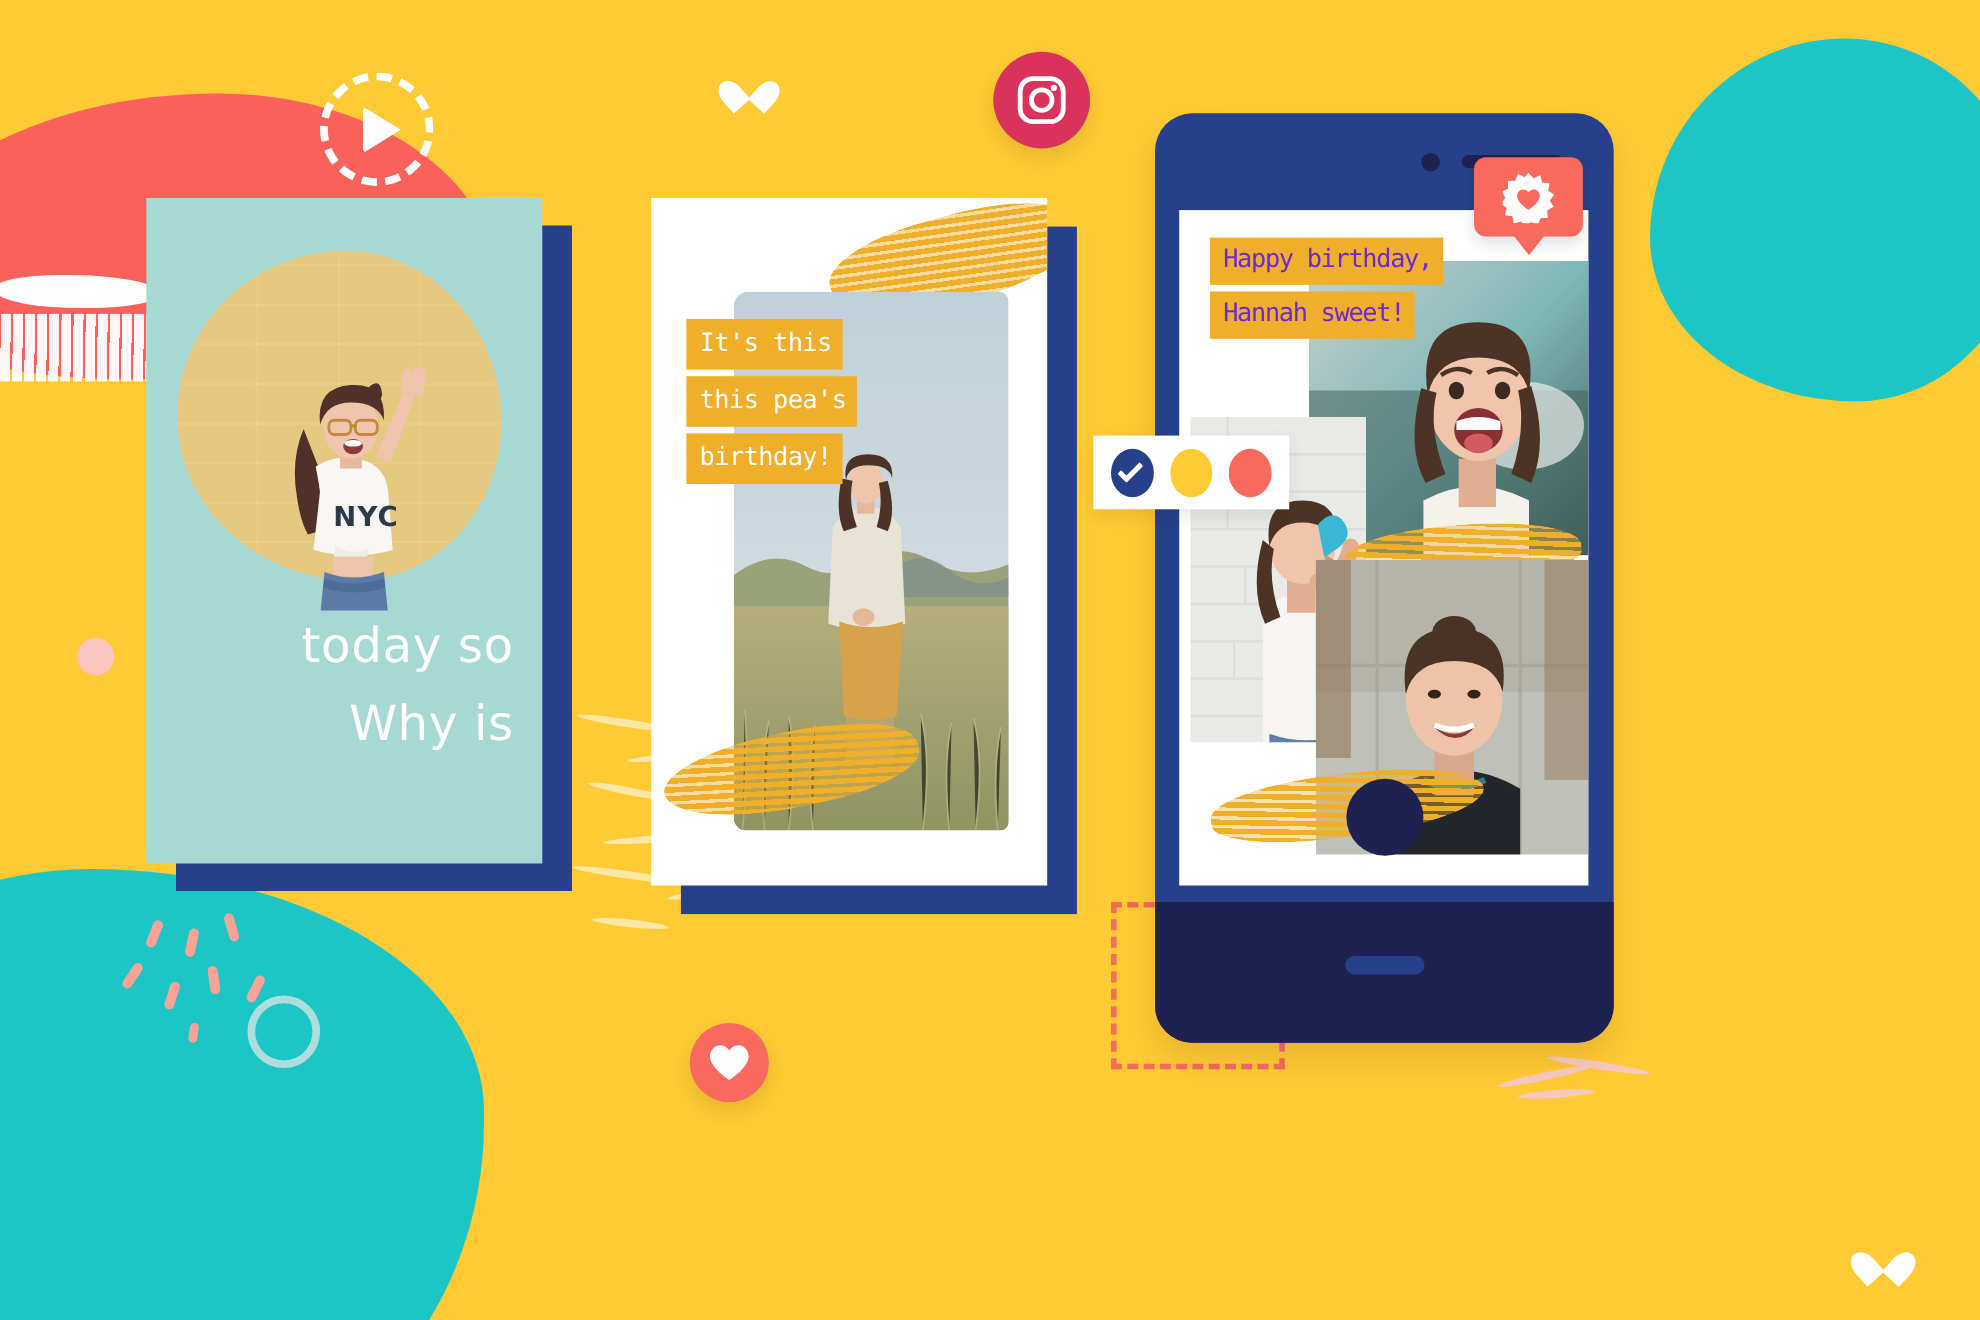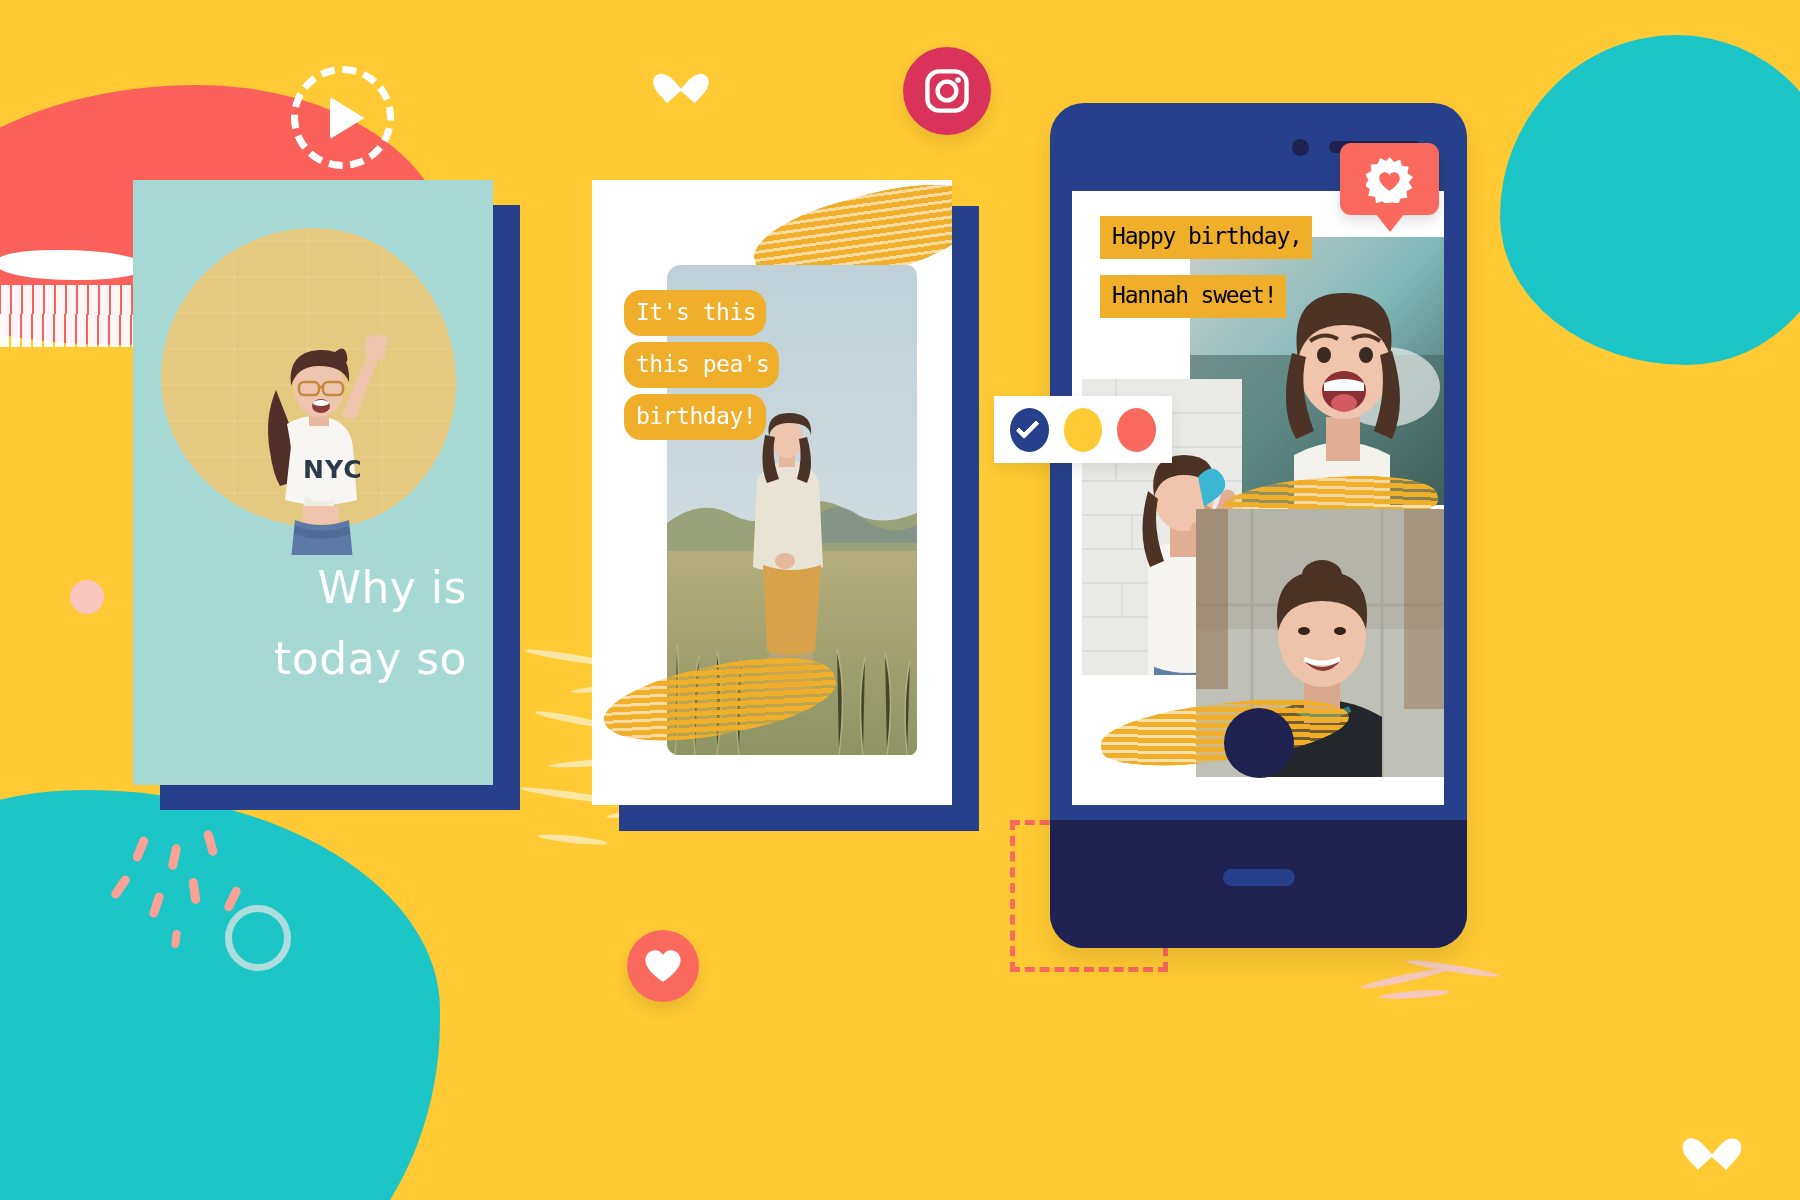--- a/index.html
+++ b/index.html
@@ -151,21 +151,21 @@
   }
   .photo2{
     position:absolute; left:75px; top:85px; width:250px; height:490px;
     overflow:hidden; border-radius:14px 10px 8px 12px;
   }
   .tagstack{ position:absolute; left:32px; top:110px; }
   .tag{
     display:table; background:#F0AF2B; color:#fff;
     font-family:"DejaVu Sans Mono", monospace;
     font-size:23px; line-height:1; padding:11px 10px 12px 12px;
-    margin-bottom:6px; letter-spacing:-.5px; white-space:nowrap;border-radius:17px;
+    margin-bottom:6px; letter-spacing:-.5px; white-space:nowrap;
   }
 
   
   .phone-outer{
     position:absolute; left:1050px; top:103px; width:417px; height:845px;
     background:#26408B; border-radius:34px;
     box-shadow:0 14px 28px rgba(0,0,0,.10);
   }
   .phone-bottomdark{
     position:absolute; left:0; bottom:0; width:100%; height:128px;
@@ -190,24 +190,24 @@
   .dashed-rect{
     position:absolute; left:1010px; top:820px; width:158px; height:152px;
     border:5px dashed #F9695E;
   }
   .phone-screen{
     position:absolute; left:22px; top:88px; width:372px; height:614px;
     background:#ffffff; overflow:hidden;
   }
   .ph-tagstack{ position:absolute; left:28px; top:25px; z-index:6; }
   .ph-tag{
-    display:table; background:#F0AF2B; color:#000000;
+    display:table; background:#F0AF2B; color:#6d28d9;
     font-family:"DejaVu Sans Mono", monospace;
     font-size:23px; line-height:1; padding:9px 10px 11px 12px;
-    margin-bottom:16px; letter-spacing:-1.2px; white-space:nowrap;
+    margin-bottom:6px; letter-spacing:-1.2px; white-space:nowrap;
   }
   .ph-photo{ position:absolute; overflow:hidden; }
   .ph-brush{
     position:absolute; background:#F0AF2B;
     -webkit-mask-image:repeating-linear-gradient(7deg,#000 0 5px,rgba(0,0,0,.4) 5px 8px);
     mask-image:repeating-linear-gradient(7deg,#000 0 5px,rgba(0,0,0,.4) 5px 8px);
   }
 
   .notif{
     position:absolute; left:1340px; top:143px; width:99px; height:72px;
@@ -326,22 +326,22 @@
         <rect x="94" y="62" width="20" height="13" rx="5" fill="none" stroke="#C38A3C" stroke-width="2.6"></rect>
         <line x1="90" y1="67" x2="94" y2="67" stroke="#C38A3C" stroke-width="2.6"></line>
 
         <ellipse cx="92" cy="86" rx="9" ry="7" fill="#8B3B39"></ellipse>
         <ellipse cx="92" cy="83" rx="8" ry="3" fill="#fff"></ellipse>
 
         <text x="74" y="158" font-family="DejaVu Sans, sans-serif" font-size="25" font-weight="bold" fill="#2B3A4A" letter-spacing="1">NYC</text>
       </svg>
     </div>
     <div class="title">
+      <div>today so</div>
       <div>Why is</div>
-      <div>today so</div>
     </div>
   </div>
 
   <div class="card2-shadow"></div>
   <div class="card2">
     <div class="brush-y-top"></div>
     <div class="photo2">
       <svg viewBox="0 0 250 490" width="250" height="490">
         <defs>
           <linearGradient id="sky2" x1="0" y1="0" x2="0" y2="1">

